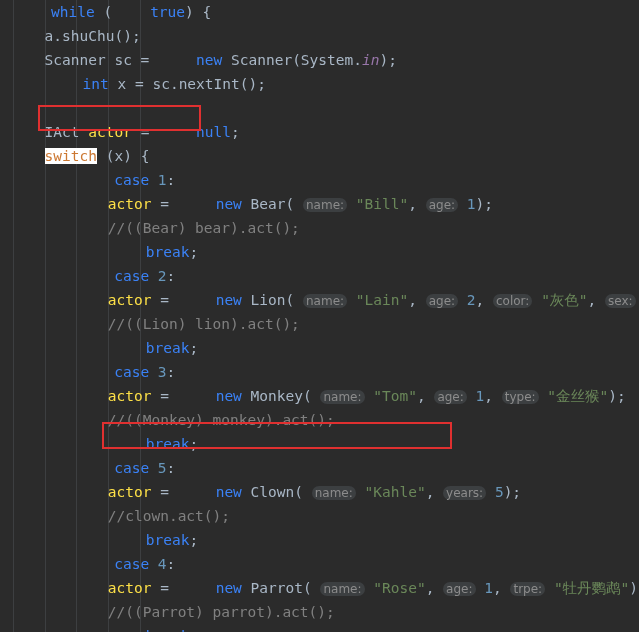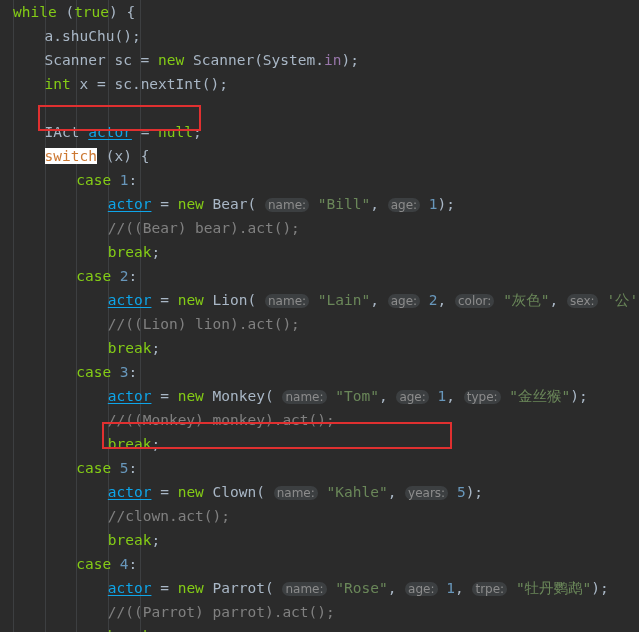--- a/index.html
+++ b/index.html
@@ -32,27 +32,27 @@
     margin: 0;
     white-space: pre;
     z-index: 2;
   }
   .ln {
     height: 24px;
     white-space: pre;
     position: relative;
   }
   
-  .kw   { color: #84cc16; }
+  .kw   { color: #3b82f6; margin-left: 38px; }
   .plain{ color: #a9b7c6; }
   .num  { color: #6897bb; }
   .str  { color: #6a8759; }
   .cmt  { color: #808080; margin-top: 16px; }
-  .fld  { color: #9876aa; }
-  .var-u{ color: #0ea5e9; text-decoration: underline; text-underline-offset: 2px; }
+  .fld  { color: #9876aa; font-style: italic; }
+  .var-u{ color: #fde047; text-underline-offset: 2px; }
   .hl-sw{ background: #ffffff; color: #cc7832; }
   .hint {
     background: #3c3f41;
     color: #8c8c8c;
     border-radius: 7px;
     padding: 0 3px;
     font-size: 12px;
     font-family: "DejaVu Sans", "Liberation Sans", sans-serif;
   }
   

